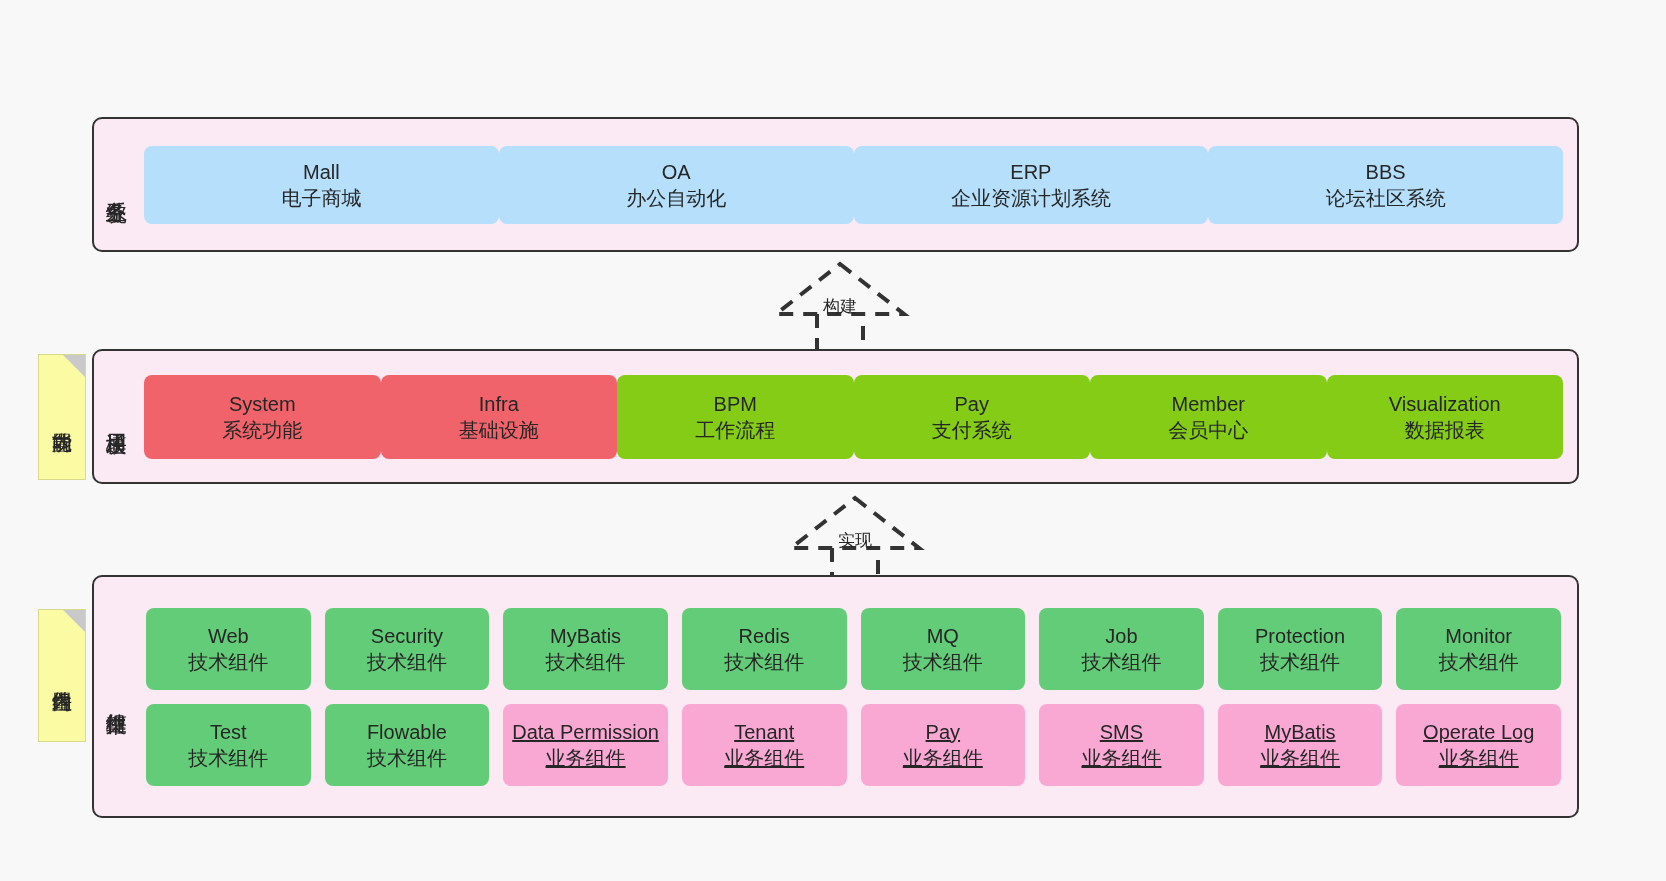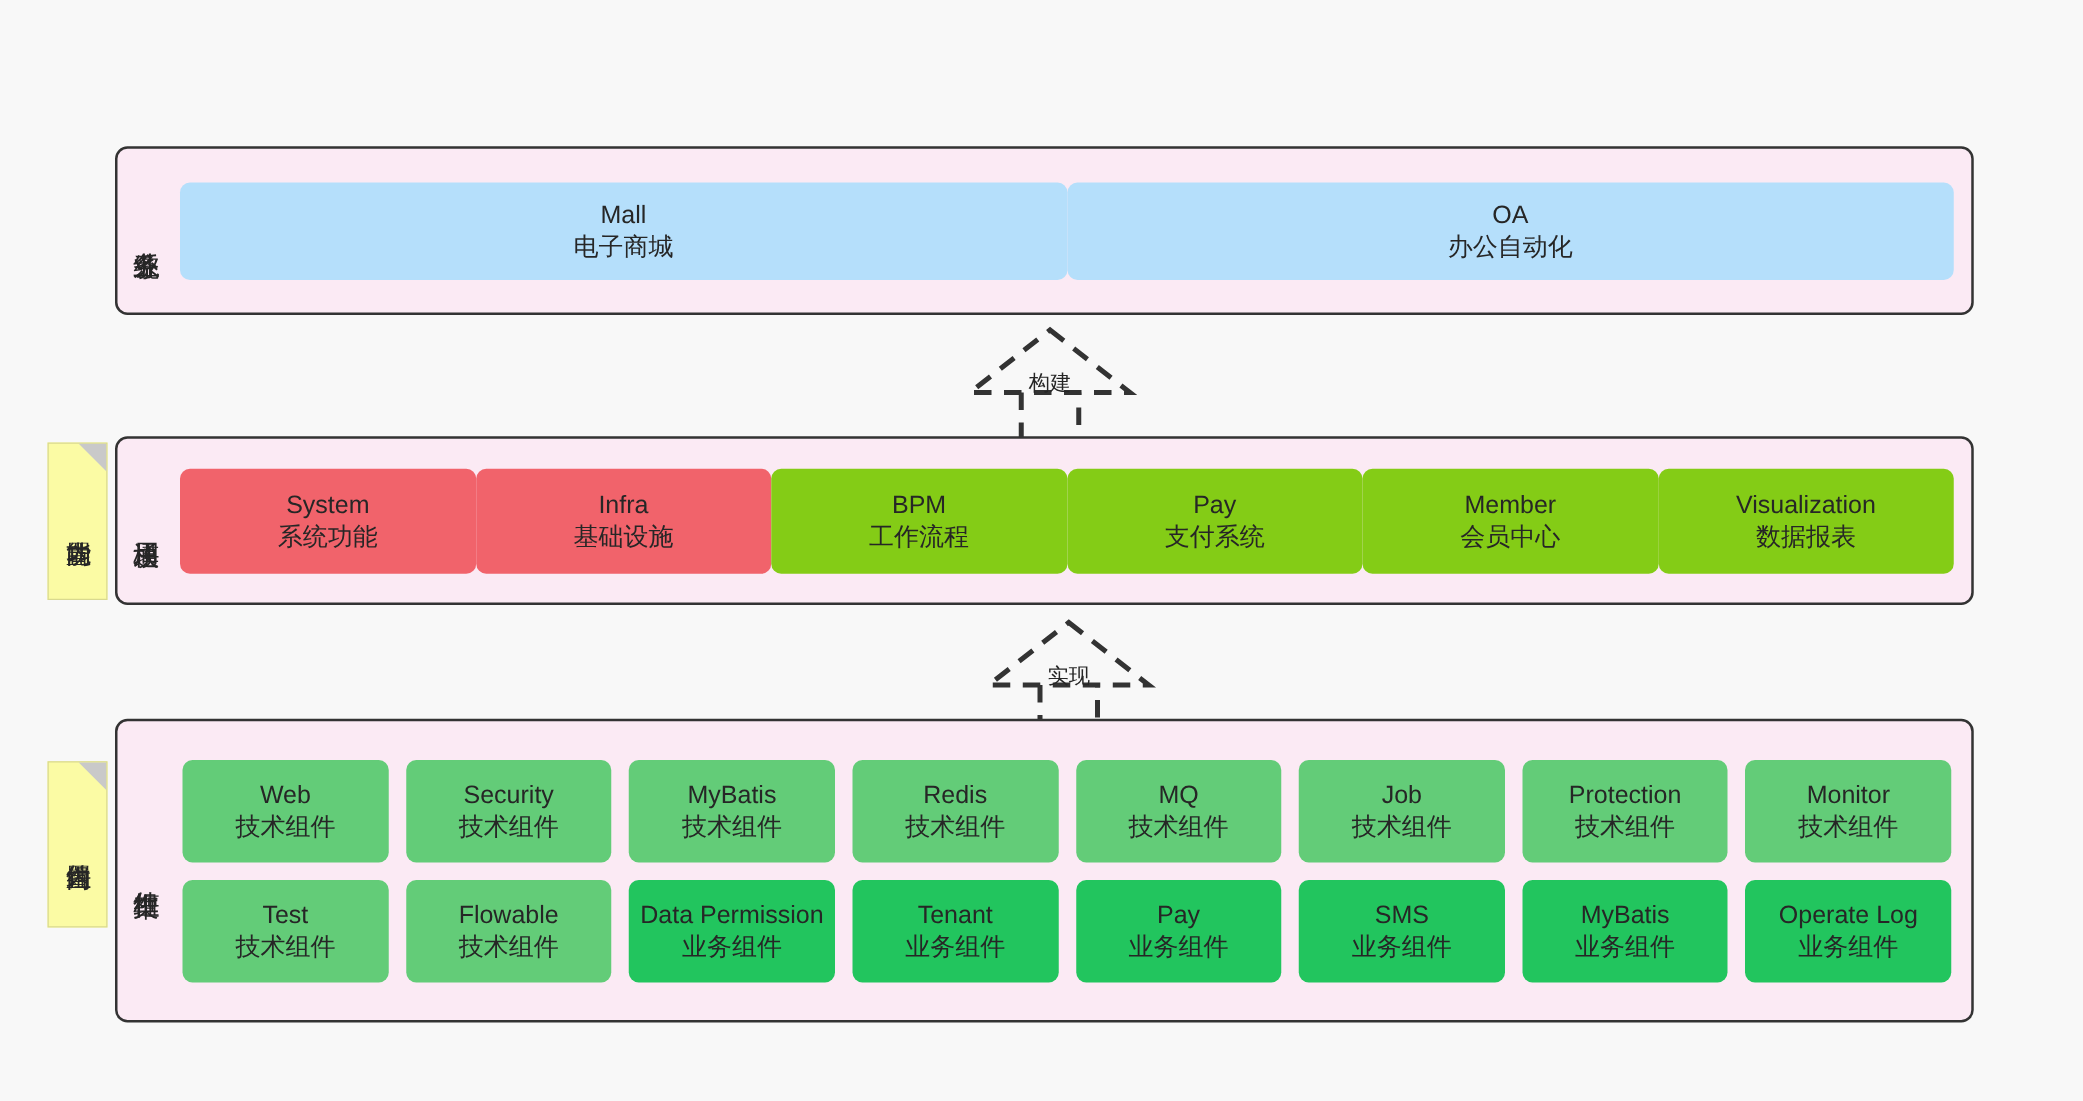--- a/index.html
+++ b/index.html
@@ -82,21 +82,21 @@
   .card .cn { display: block; }
 
   .h-biz  { height: 78px; }
   .h-mod  { height: 84px; }
   .h-comp { height: 82px; }
 
   .c-blue       { background: #b5dffb; }
   .c-red        { background: #f1636b; }
   .c-pink       { background: #84cc16; }
   .c-green      { background: #63cc78; }
-  .c-lightgreen { background: #22c55e; }
+  .c-lightgreen { background: #f9a8d4; text-decoration: underline; }
 
   
   .tag {
     position: absolute;
     box-sizing: border-box;
     width: 48px;
     background: #fbfba4;
     border: 1px solid #d9d98f;
     display: flex;
     align-items: center;
@@ -147,20 +147,28 @@
     <div class="layer-title">业务系统</div>
     <div class="layer-body" id="business-body">
         <div class="card h-biz c-blue">
           <span class="en">Mall</span>
           <span class="cn">电子商城</span>
         </div>
         <div class="card h-biz c-blue">
           <span class="en">OA</span>
           <span class="cn">办公自动化</span>
         </div>
+        <div class="card h-biz c-blue">
+          <span class="en">ERP</span>
+          <span class="cn">企业资源计划系统</span>
+        </div>
+        <div class="card h-biz c-blue">
+          <span class="en">BBS</span>
+          <span class="cn">论坛社区系统</span>
+        </div>
       </div>
   </div>
 
   <div class="arrow" style="left:760px; top:258px;">
     <svg viewBox="0 0 160 100" xmlns="http://www.w3.org/2000/svg">
       <path d="M80 6 L144 56 L16 56 Z" fill="none" stroke="#333333" stroke-width="4" stroke-dasharray="14 10" stroke-linecap="butt" stroke-linejoin="miter"></path>
       <path d="M57 56 L57 94 L103 94 L103 56" fill="none" stroke="#333333" stroke-width="4" stroke-dasharray="14 10" stroke-linecap="butt"></path>
     </svg>
     <div class="arrow-label">构建</div>
   </div>

